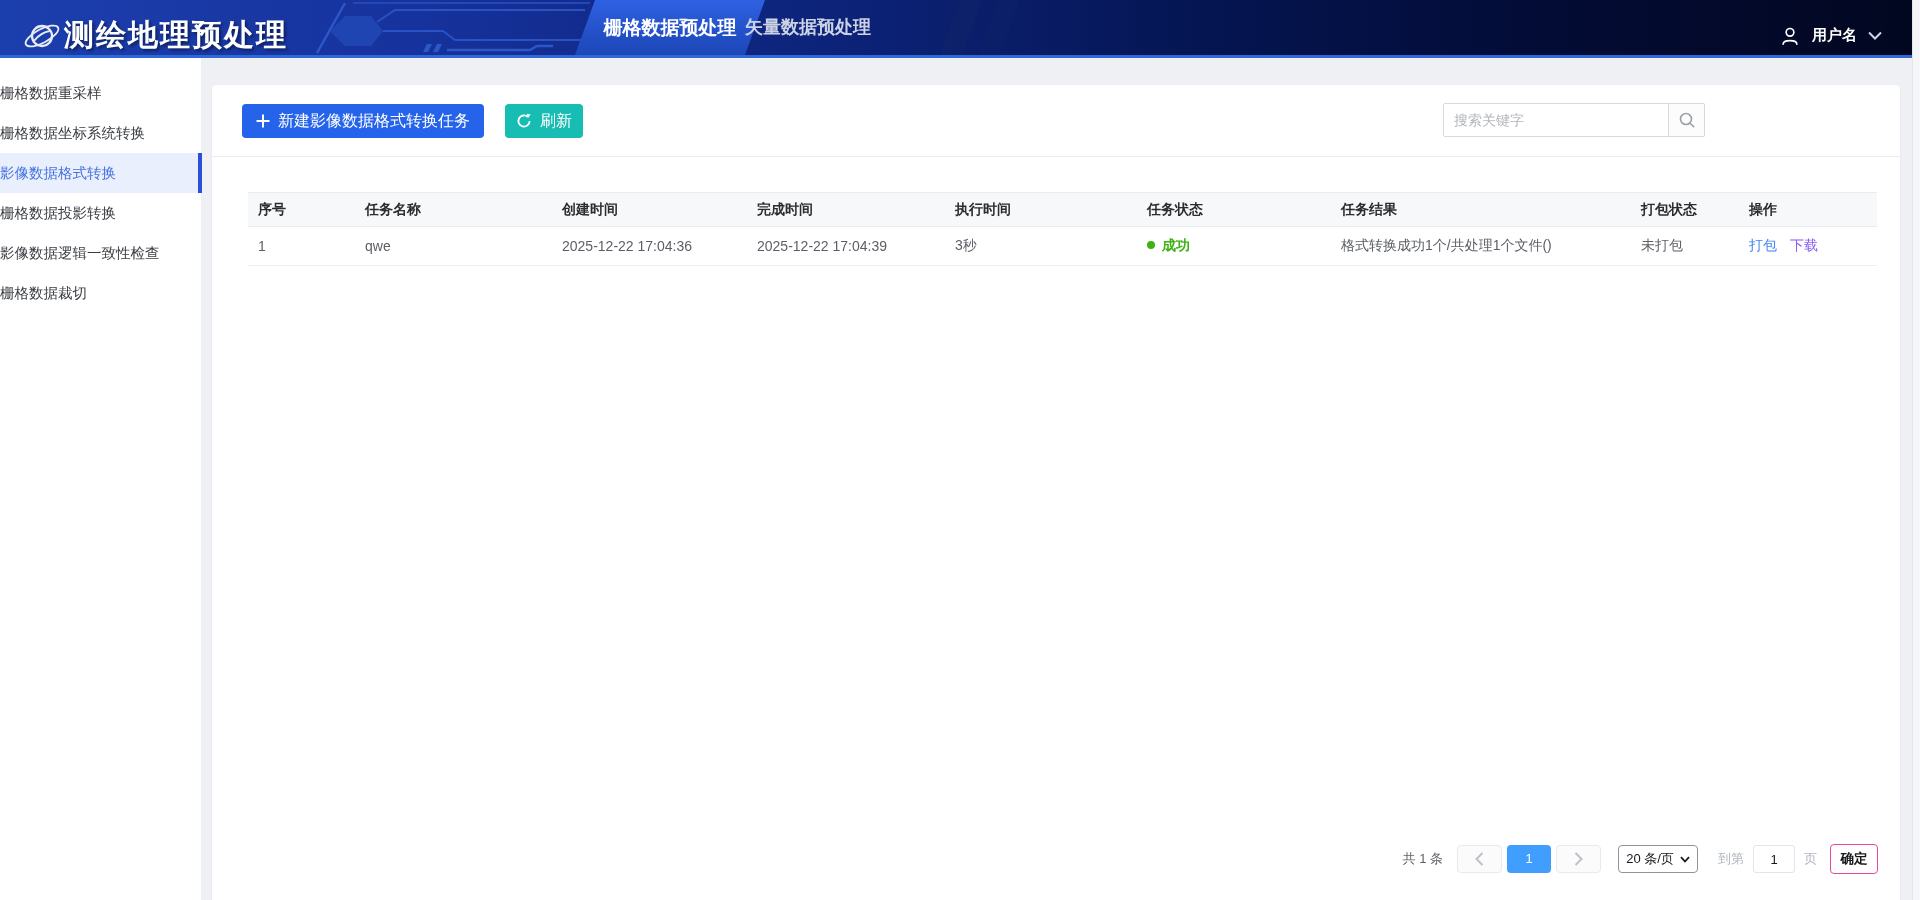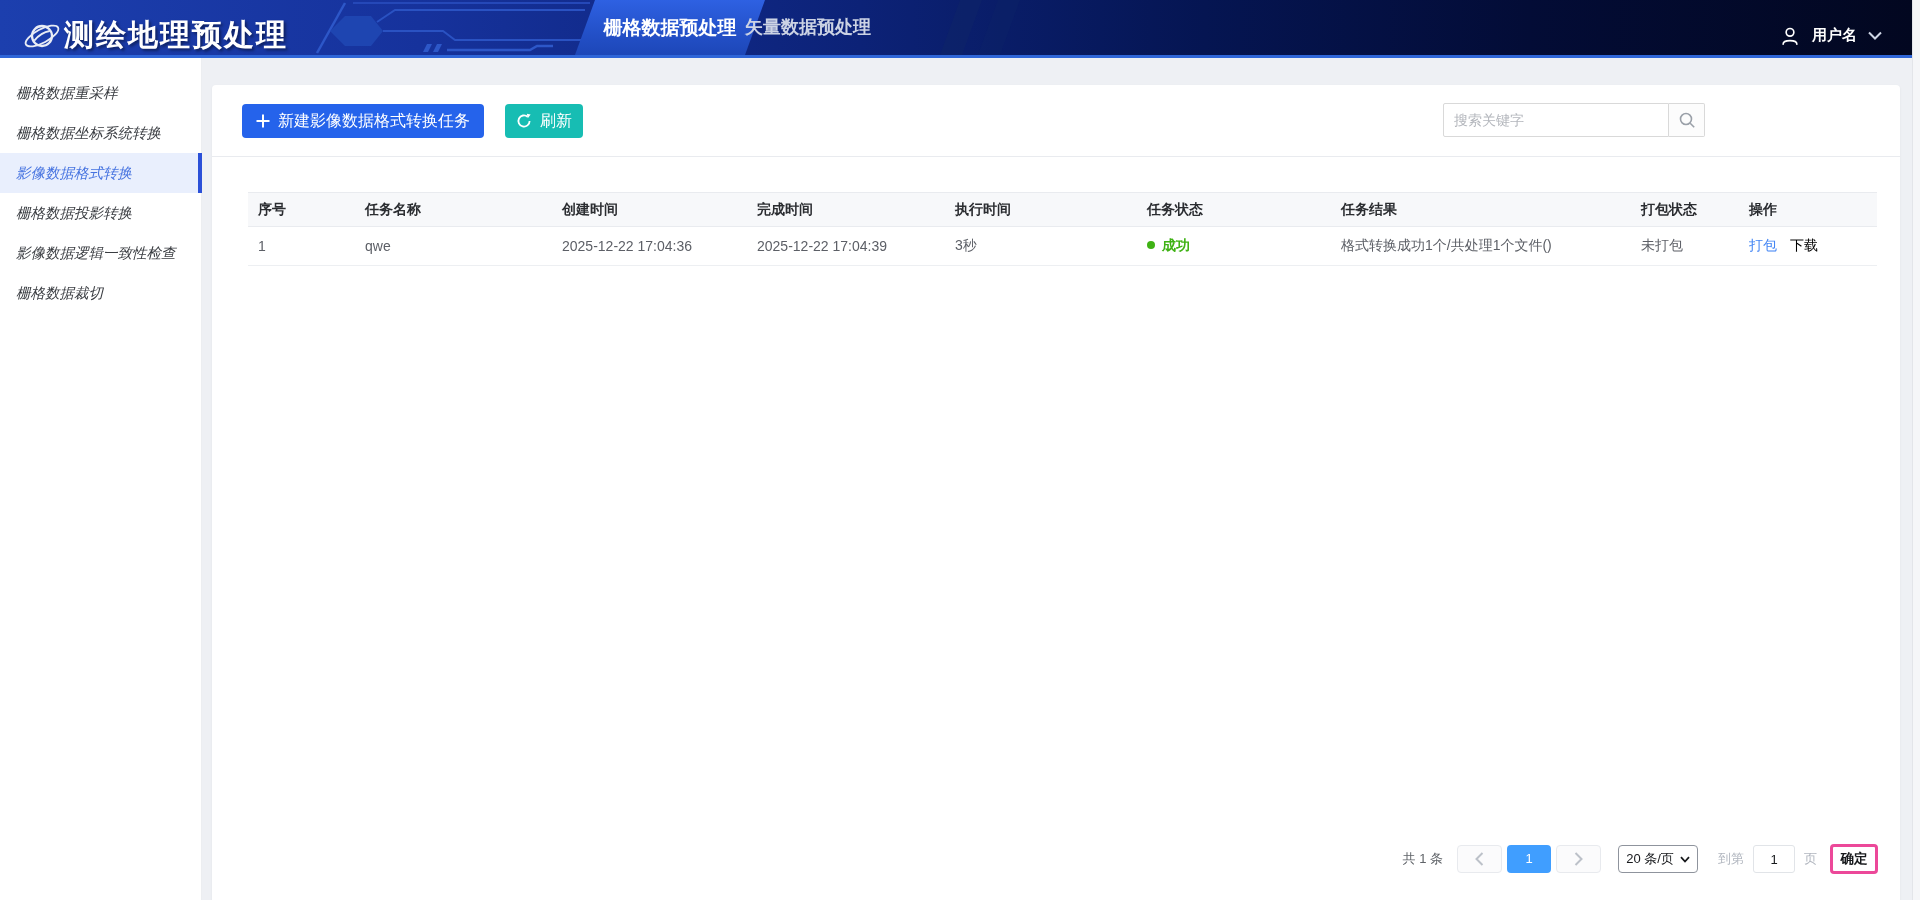--- a/index.html
+++ b/index.html
@@ -27,22 +27,22 @@
     align-items:center; gap:11px; color:#fff; cursor:pointer; }
   .user-name { font-size:15px; font-weight:bold; }
 
   
   .scrollbar { position:absolute; right:0; top:0; width:8px; height:900px;
     background:#f5f6f8; border-left:1px solid #e3e5e9; z-index:20; }
 
   
   .sidebar { position:absolute; left:0; top:58px; width:202px; height:842px;
     background:#fff; border-right:1px solid #eceef1; padding-top:15px; }
-  .side-item { position:relative; height:40px; line-height:40px; padding-left:16px;
-    font-size:14.5px; color:#3a3d42; cursor:pointer; white-space:nowrap;font-style:italic; }
+  .side-item { position:relative; height:40px; line-height:40px; 
+    font-size:14.5px; color:#3a3d42; cursor:pointer; white-space:nowrap; }
   .side-item.active { background:#e9effd; color:var(--sidebar-active-text,#4673e0); }
   .side-item.active::after { content:""; position:absolute; right:-1px; top:0;
     width:4px; height:100%; background:#2b50d8; }
 
   
   .main { position:absolute; left:202px; top:58px; width:1710px; height:842px; background:#eef0f4; }
   .card { position:absolute; left:10px; top:27px; width:1688px; height:815px;
     background:#fff; border-radius:4px 4px 0 0; box-shadow:0 1px 3px rgba(0,0,0,.05); }
 
   
@@ -65,39 +65,39 @@
   table { width:100%; border-collapse:collapse; font-size:14px; table-layout:fixed; }
   thead th { background:#f7f8fa; height:34px; text-align:left; font-weight:bold;
     color:#2b2d31; border-top:1px solid #e9ebef; border-bottom:1px solid #e9ebef;
     padding:0 10px; white-space:nowrap; }
   tbody td { height:39px; color:#5c5f66; border-bottom:1px solid #edeff2;
     padding:0 10px; white-space:nowrap; overflow:hidden; }
   .status-dot { display:inline-block; width:8px; height:8px; border-radius:50%;
     background:var(--success-green,#3fb214); margin-right:7px; vertical-align:1px; }
   .status-text { color:var(--success-green,#3fb214); font-weight:bold; }
   .link-pack { color:var(--link-blue,#4184f4); cursor:pointer; margin-right:13px; text-decoration:none; }
-  .link-download { color:#000000; cursor:default; }
+  .link-download { color:#8b5cf6; cursor:default; }
 
   
   .pagination { position:absolute; right:22px; bottom:26px; display:flex;
     align-items:center; font-size:13px; color:#5f6368; }
   .pg-total { margin-right:14px; }
   .pg-btn { width:45px; height:28px; display:flex; align-items:center; justify-content:center;
     background:#fbfbfc; border:1px solid #e8eaee; border-radius:4px; cursor:pointer; margin-right:5px; }
   .pg-num { width:44px; height:28px; line-height:28px; text-align:center; border:none;
     border-radius:4px; background:var(--active-page,#409eff); color:#fff; font-size:13px;
     cursor:pointer; margin-right:5px; font-family:inherit; }
   .pg-size { width:80px; height:28px; margin-left:12px; border:1px solid #8f949d;
     border-radius:4px; background:#fff; display:flex; align-items:center; justify-content:center;
     gap:6px; color:#17191c; cursor:pointer; }
   .pg-goto-prefix, .pg-goto-suffix { color:#b1b6bf; margin:0 9px; }
   .pg-goto-prefix { margin-left:20px; }
   .pg-input { width:42px; height:28px; border:1px solid #e1e4e8; border-radius:3px;
     text-align:center; font-size:13px; color:#17191c; outline:none; font-family:inherit; }
-  .pg-confirm { width:48px; height:30px; border:3px solid #ec4899; border-radius:4px;
+  .pg-confirm { width:48px; height:30px; border:1px solid #ec4899; border-radius:4px;
     background:#fff; font-weight:bold; font-size:13.5px; color:#17191c; cursor:pointer;
     margin-left:4px; font-family:inherit; }
 </style>
 </head>
 <body>
 
 <div id="app">
 
   <div class="header">
     <svg class="decor-svg" width="305" height="55" viewBox="0 0 305 55">

